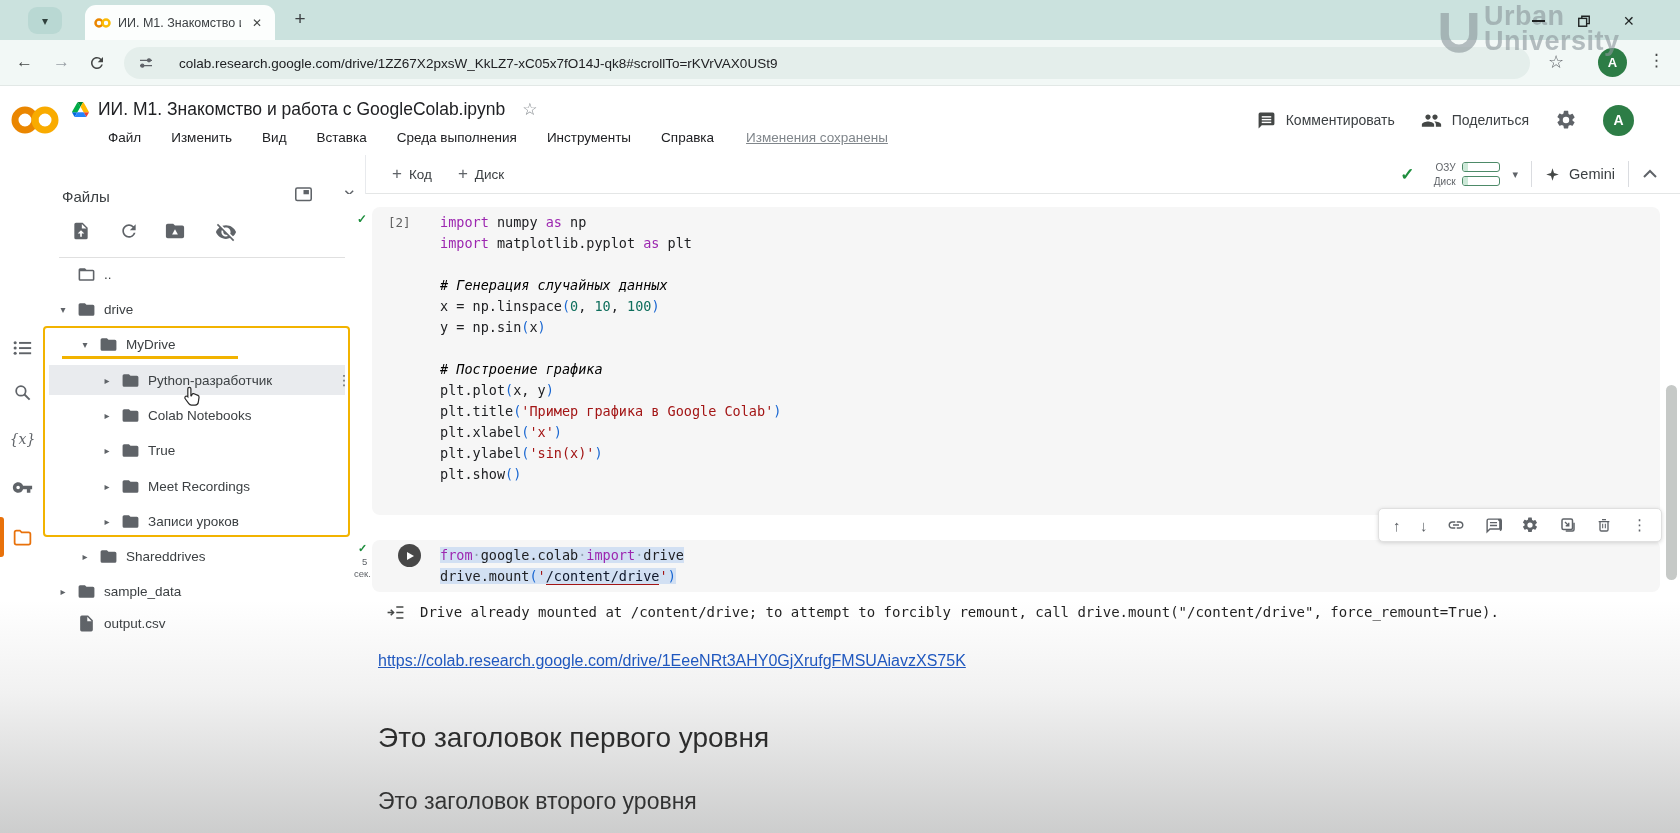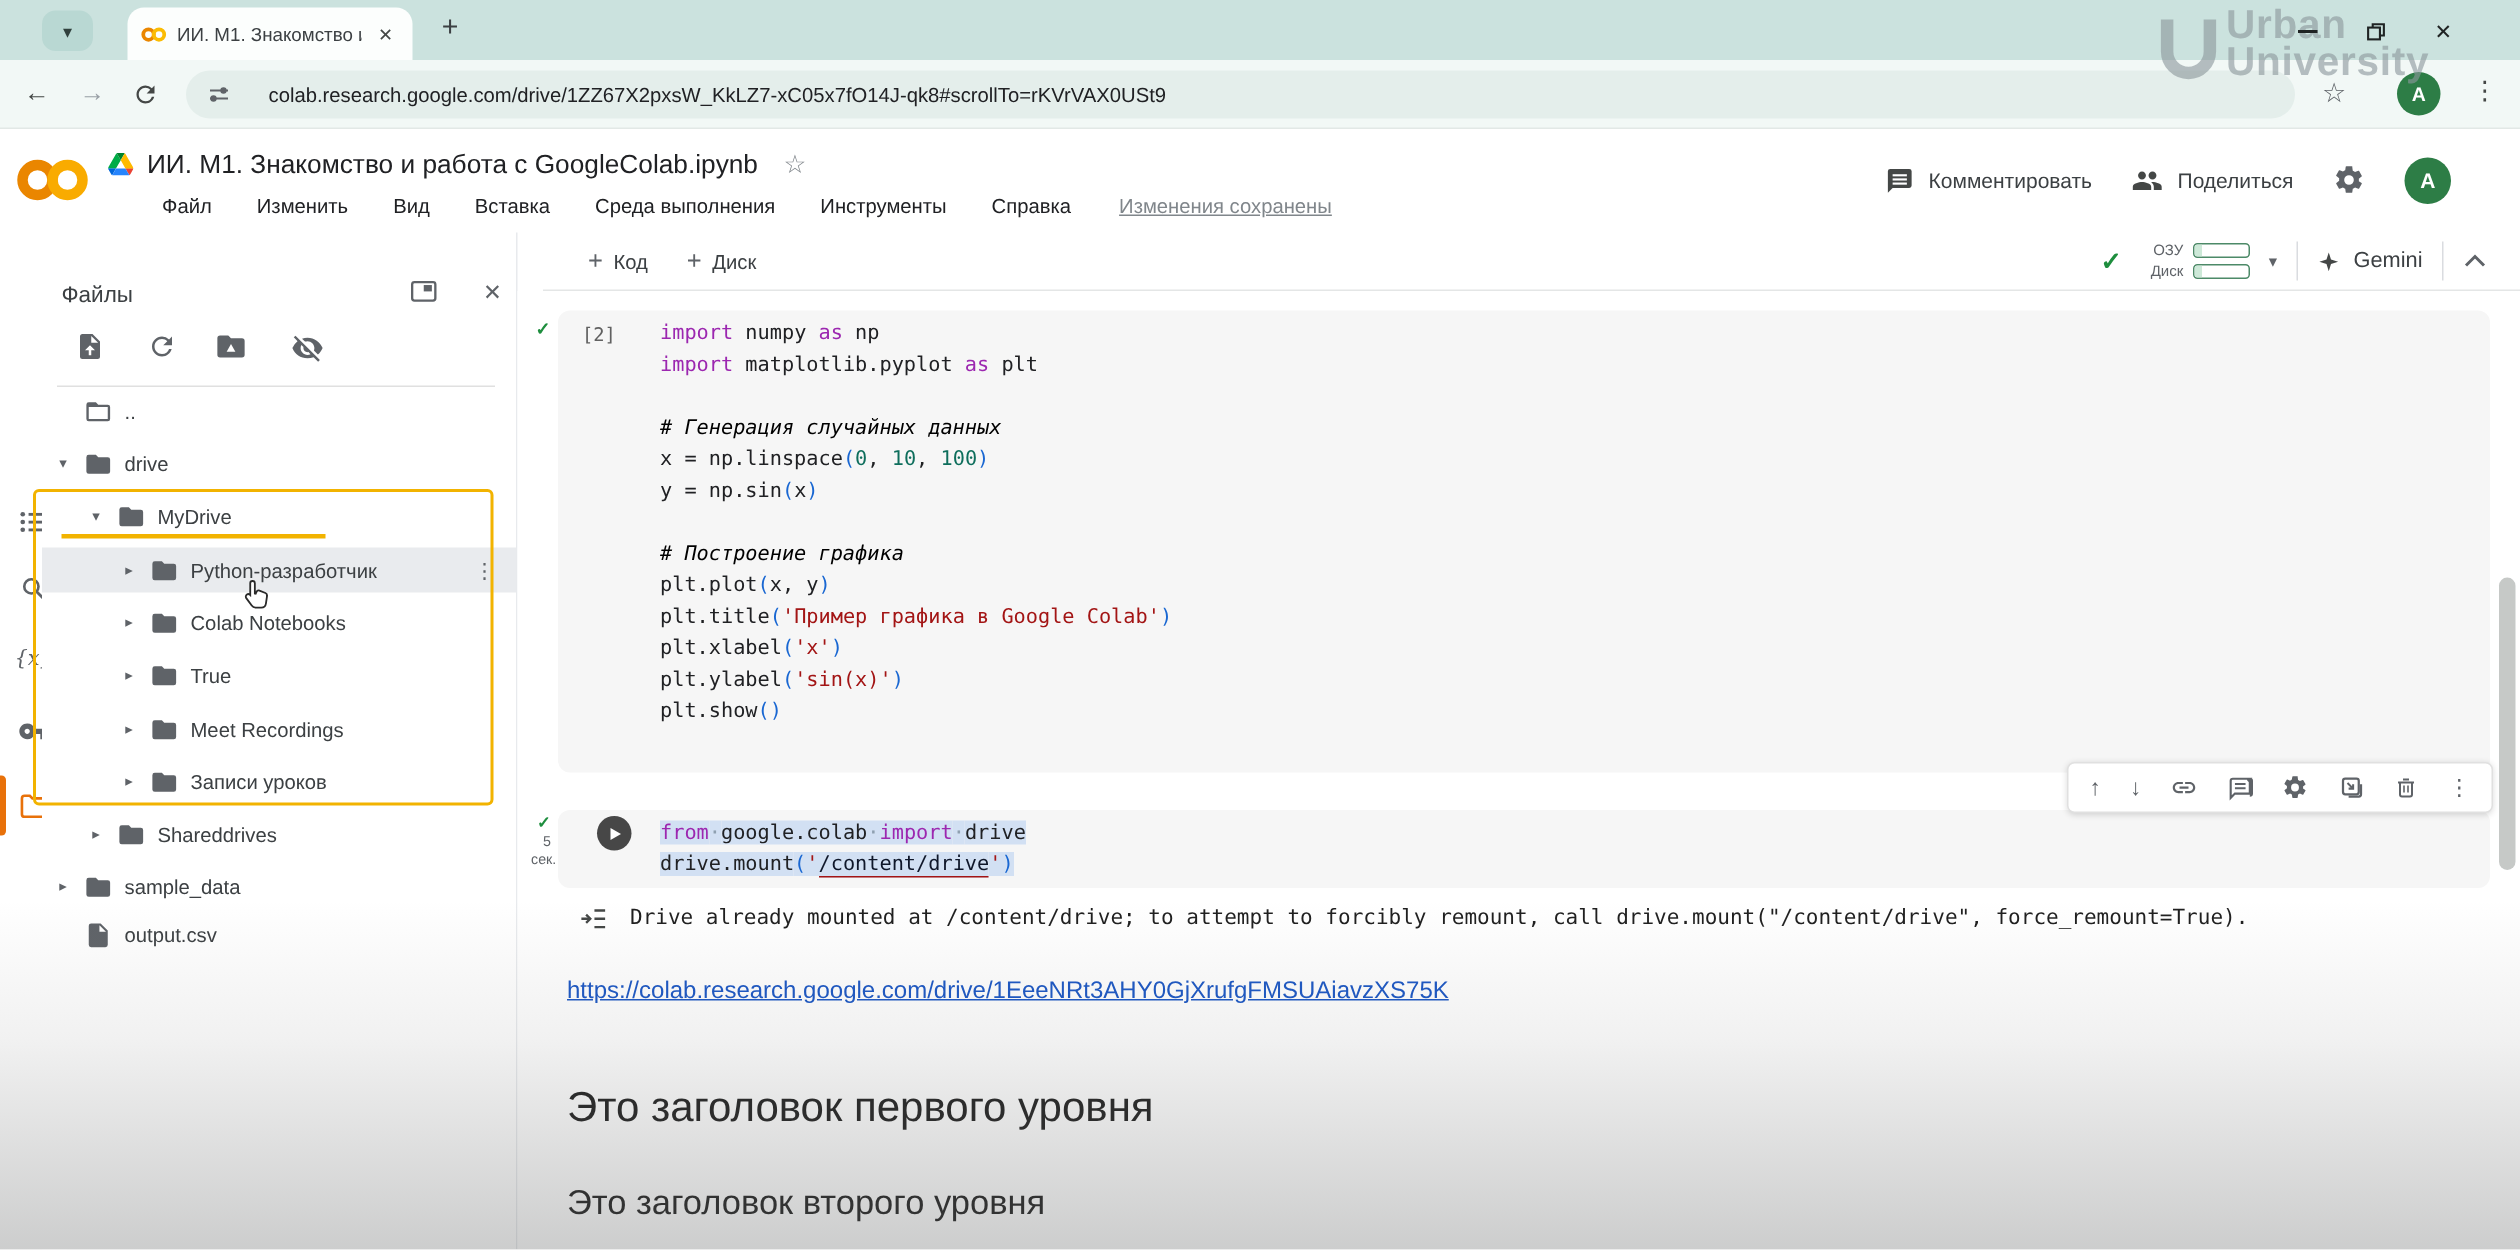--- a/index.html
+++ b/index.html
@@ -72,21 +72,21 @@
 
   
   .rail { position:absolute; left:0; top:155px; width:45px; bottom:0; background:#fff; }
   .railic { position:absolute; left:10px; width:25px; height:25px; display:flex; align-items:center;
             justify-content:center; color:#5f6368; }
   .varsic { font-family:"DejaVu Serif",serif; font-style:italic; font-size:14px; }
   .activebar { position:absolute; left:0; top:362px; width:4px; height:40px; background:#e8710a;
                border-radius:0 3px 3px 0; }
 
   
-  .fpanel { position:absolute; left:28px; top:155px; width:317px; bottom:0; background:#fff;
+  .fpanel { position:absolute; left:49px; top:155px; width:317px; bottom:0; background:#fff;
             border-right:1px solid #e8eaed; }
   .fhead { position:absolute; left:0; top:26px; width:100%; height:30px; display:flex; align-items:center; }
   .ftitle { font-size:15px; color:#3c4043; margin-left:13px; }
   .fpop { position:absolute; left:245px; top:4px; color:#5f6368; }
   .fclose { position:absolute; left:294px; top:5px; color:#5f6368; font-size:15px; }
   .factions { position:absolute; left:0; top:218px; top:63px; width:100%; height:30px; }
   .fact { position:absolute; top:3px; color:#5f6368; }
   .fsep { position:absolute; left:10px; top:102px; width:292px; border-bottom:1px solid #e0e0e0; }
 
   .trow { position:absolute; left:0; width:100%; height:30px; display:flex; align-items:center; cursor:pointer; }

